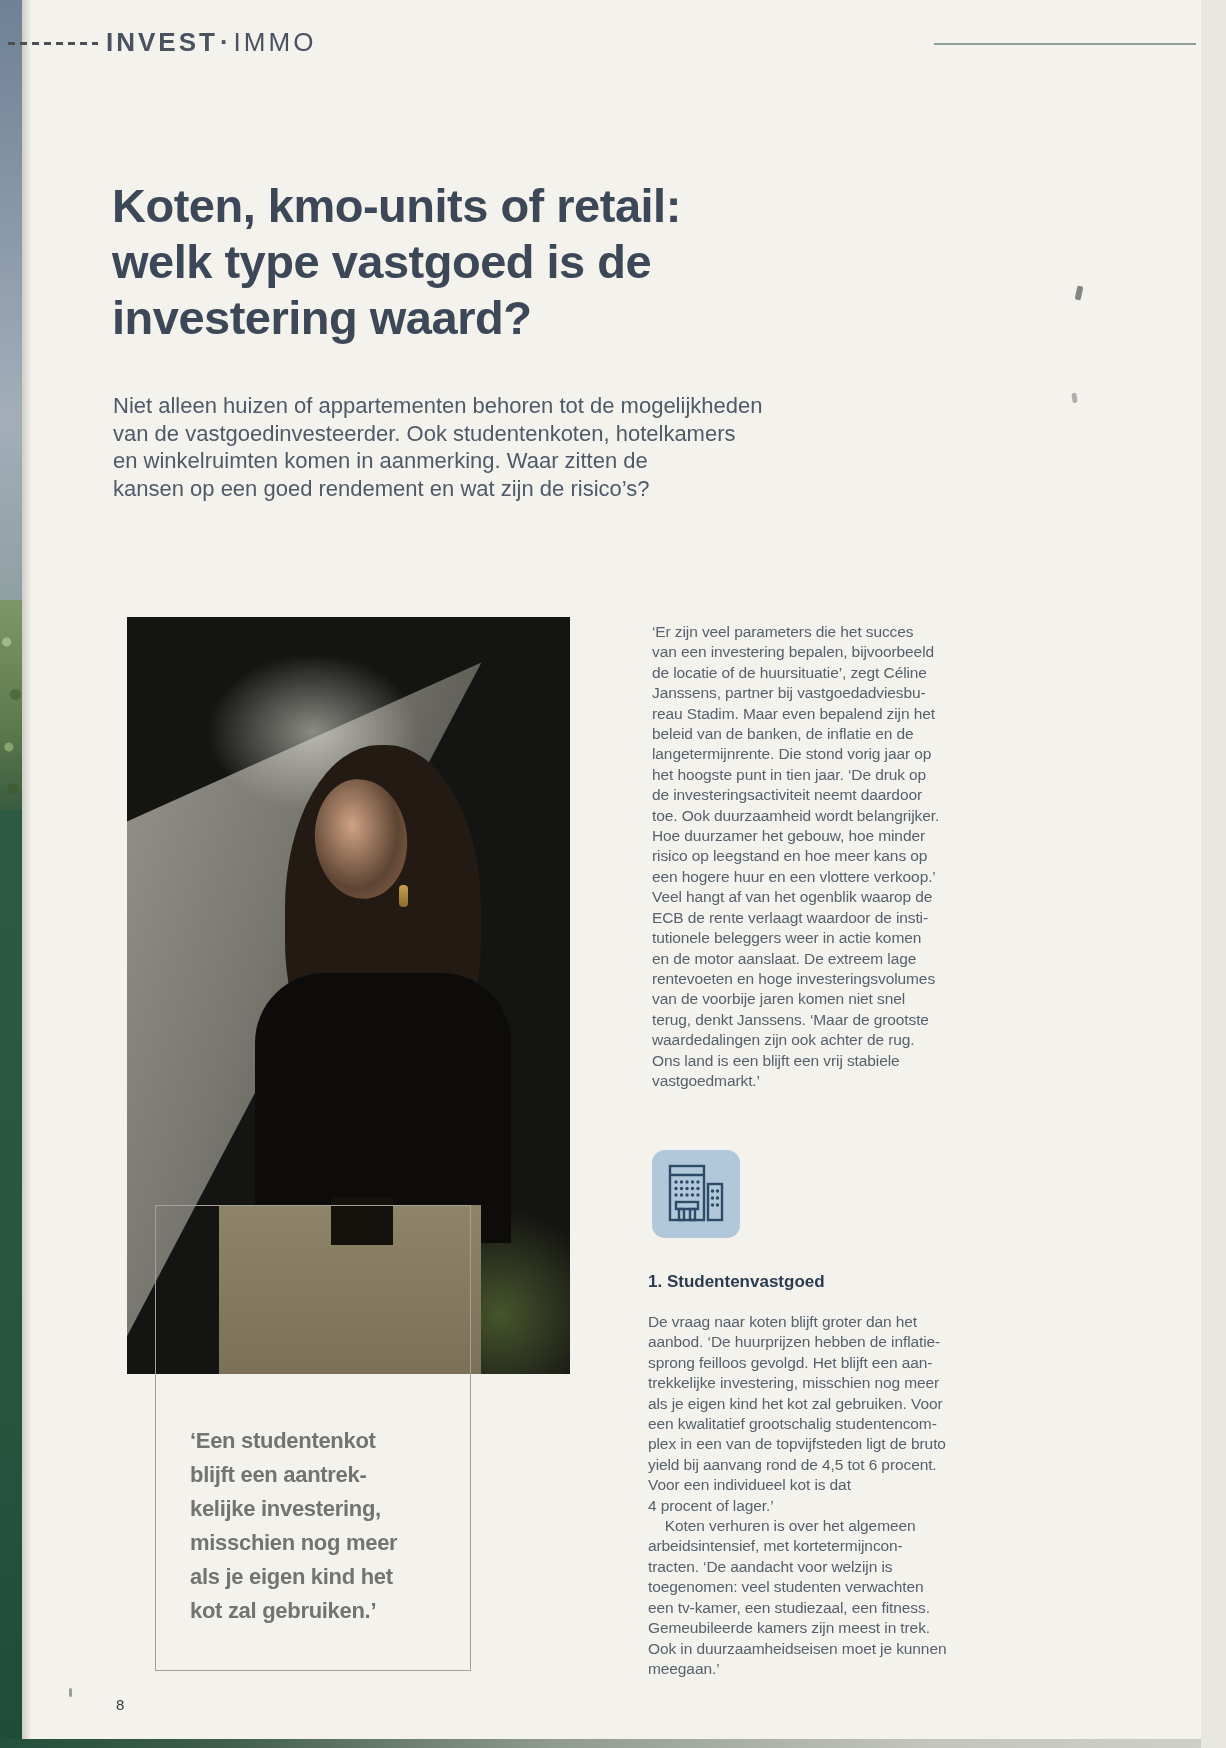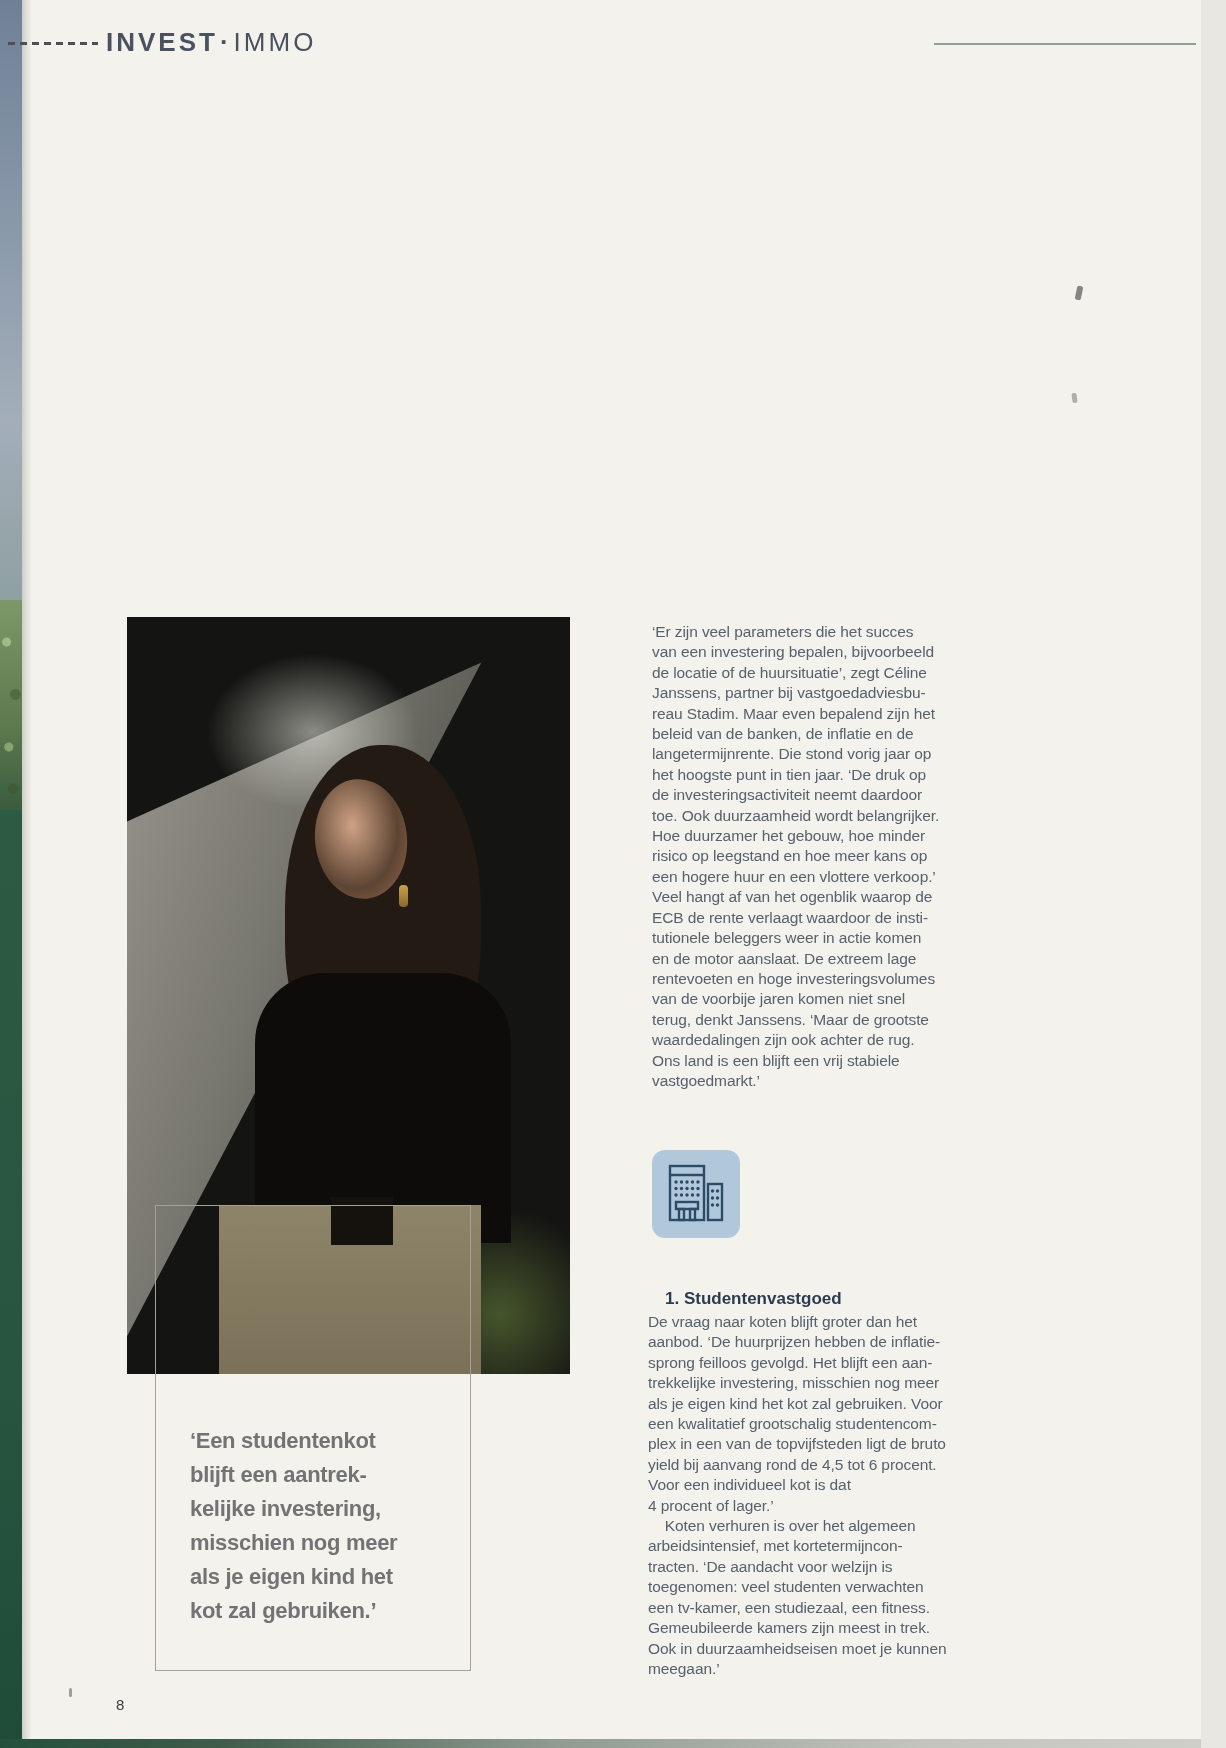--- a/index.html
+++ b/index.html
@@ -61,21 +61,21 @@
   .belt{position:absolute;left:204px;top:580px;width:62px;height:48px;background:#15110d;}
   .flare-green{position:absolute;right:-50px;bottom:-50px;width:240px;height:220px;
     background:radial-gradient(circle, rgba(120,150,70,.5), transparent 65%);}
 
   
   .body-text{margin:0;white-space:pre;font-size:15.5px;line-height:20.4px;
     letter-spacing:-.1px;color:#57616d;}
   .col-para1{position:absolute;left:652px;top:622px;}
   .icon-badge{position:absolute;left:652px;top:1150px;width:88px;height:88px;border-radius:13px;
     background:#b1c8da;display:flex;align-items:center;justify-content:center;}
-  .section-heading{position:absolute;left:648px;top:1272px;margin:17px;
+  .section-heading{position:absolute;left:648px;top:1272px;margin:0;
     font-size:17px;font-weight:700;color:#2c3c50;}
   .col-para2{position:absolute;left:648px;top:1312px;}
 
   
   .quote-box{position:absolute;left:155px;top:1205px;width:316px;height:466px;
     border:1px solid #a5a198;box-sizing:border-box;
     display:flex;flex-direction:column;justify-content:flex-end;
     padding:0 20px 30px 22px;}
   .quote-text{margin:12px;white-space:pre;font-size:22px;line-height:34px;
     font-weight:700;letter-spacing:-.3px;color:#737373;}
@@ -103,20 +103,27 @@
   <div class="paper-edge"></div>
 
   <div class="header">
     <div class="dash-left"></div>
     <div class="brand">
       <span class="b">INVEST</span><span class="sep">·</span><span class="l">IMMO</span>
     </div>
     <div class="rule-right"></div>
   </div>
 
+  <h1 class="title">Koten, kmo-units of retail:
+welk type vastgoed is de
+investering waard?</h1>
+  <p class="intro">Niet alleen huizen of appartementen behoren tot de mogelijkheden
+van de vastgoedinvesteerder. Ook studentenkoten, hotelkamers
+en winkelruimten komen in aanmerking. Waar zitten de
+kansen op een goed rendement en wat zijn de risico’s?</p>
 
   <div class="photo">
     <div class="beam"></div>
     <div class="sky-glow"></div>
     <div class="flare-green"></div>
     <div class="hair"></div>
     <div class="face"></div>
     <div class="earring"></div>
     <div class="torso"></div>
     <div class="trousers"></div>

